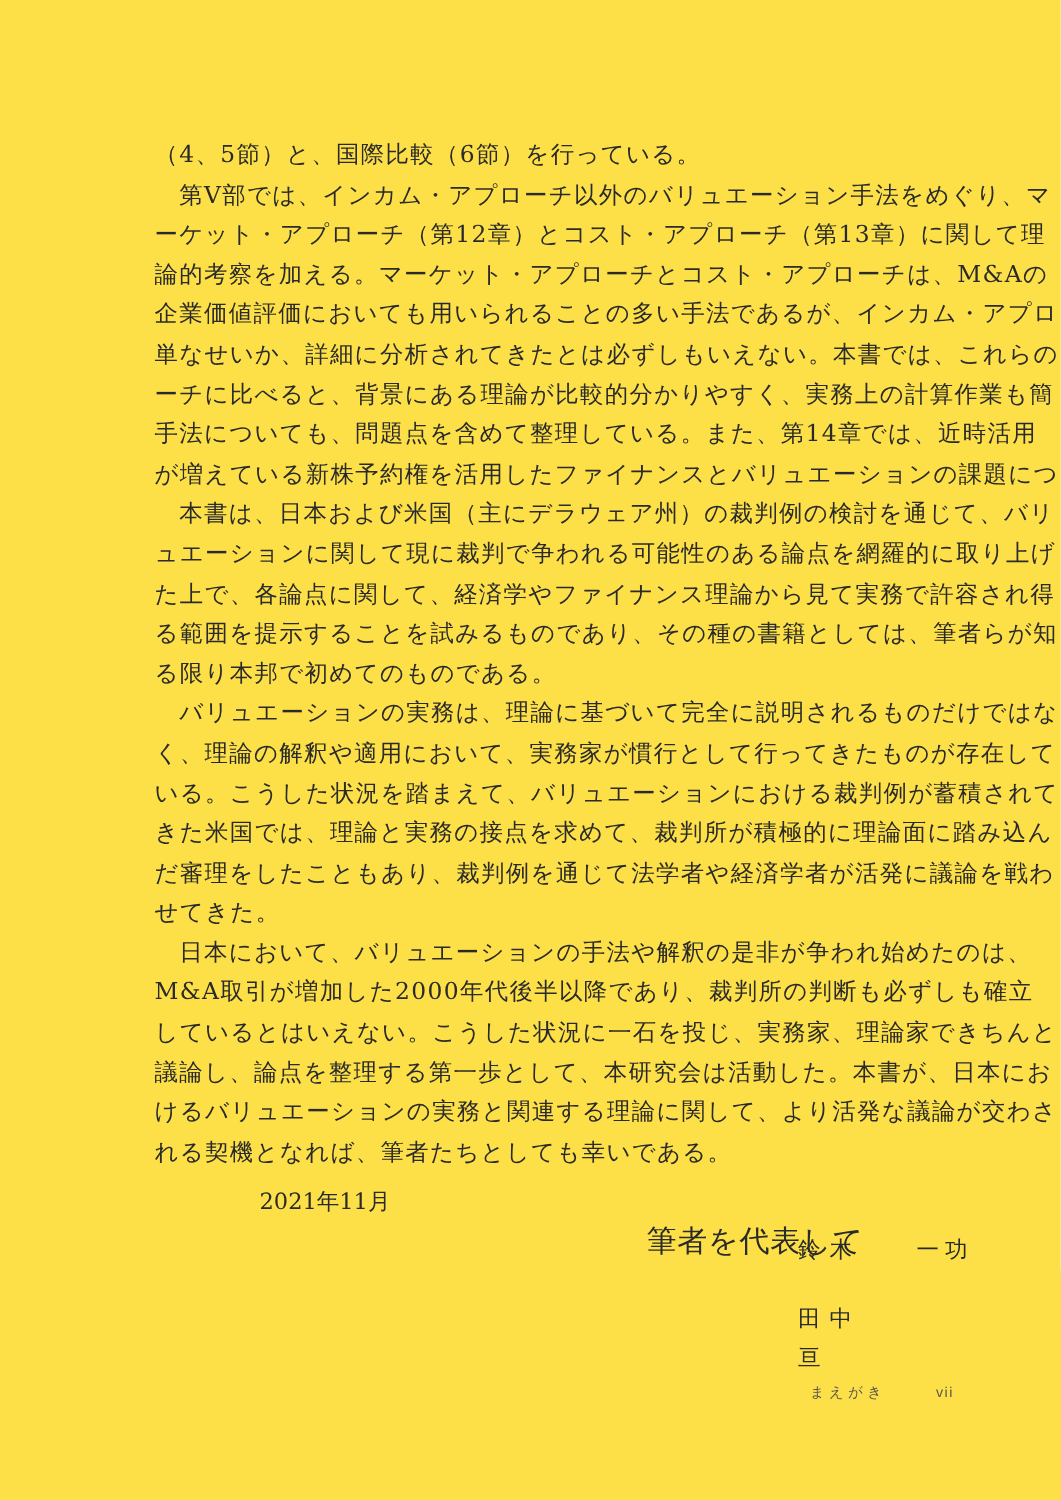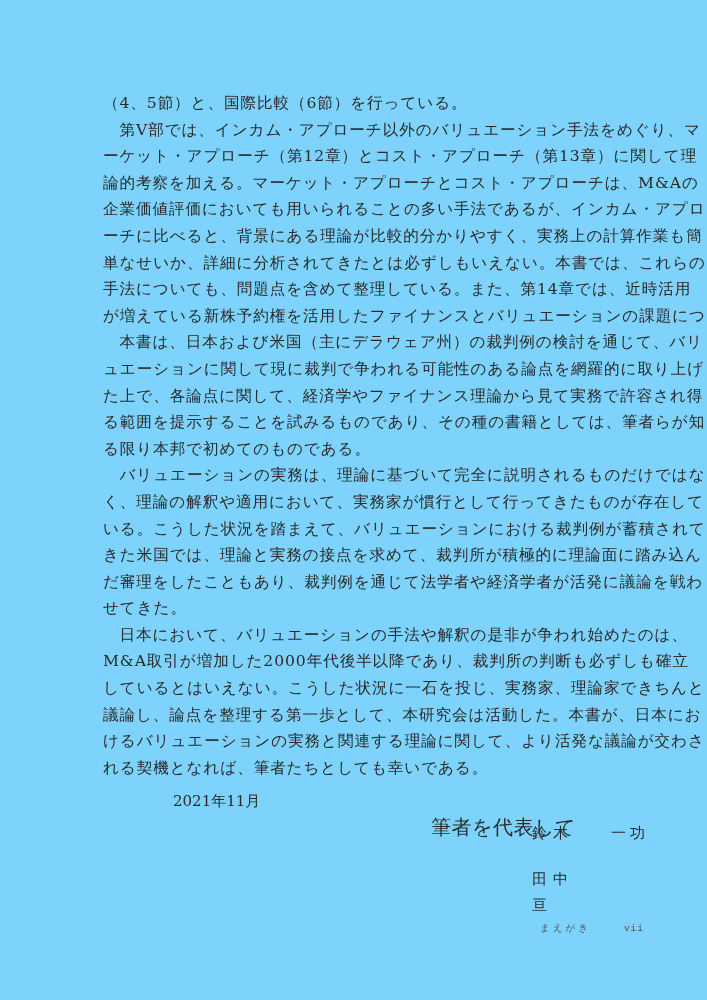--- a/index.html
+++ b/index.html
@@ -13,21 +13,21 @@
     position: relative;
     overflow: hidden;
     font-family: "DejaVu Serif", "Liberation Serif", serif;
     color: #2a2a2a;
   }
   .page {
     position: absolute;
     left: 0; top: 0;
     width: 707px;
     height: 1000px;
-    background: #7dd3fc;
+    background: #fde047;
   }
   .body-text {
     position: absolute;
     left: 103px;
     top: 90px;
     width: 516px;
   }
   .line {
     height: 26.6px;
     line-height: 26.6px;
@@ -72,34 +72,34 @@
   .sign-name.n2 { top: 866px; flex-direction: column; }
   .footer {
     position: absolute;
     top: 922px;
     left: 540px;
     font-size: 9.5px;
     color: #555;
     white-space: nowrap;
   }
   .footer .section { letter-spacing: 3px; text-align: right; }
-  .footer .pageno { margin-left: 30px; font-family: Liberation Mono, monospace; letter-spacing: 1px; }
+  .footer .pageno { margin-left: 30px; font-family: Liberation Sans, sans-serif; letter-spacing: 1px; }
 </style>
 </head>
 <body>
 
 <div class="page">
   <div class="body-text">
     <div class="line justify" style="text-align:left;text-align-last:left;">（4、5節）と、国際比較（6節）を行っている。</div>
     <div class="line justify">　第Ⅴ部では、インカム・アプローチ以外のバリュエーション手法をめぐり、マ</div>
     <div class="line justify">ーケット・アプローチ（第12章）とコスト・アプローチ（第13章）に関して理</div>
     <div class="line justify">論的考察を加える。マーケット・アプローチとコスト・アプローチは、M&amp;Aの</div>
     <div class="line justify">企業価値評価においても用いられることの多い手法であるが、インカム・アプロ</div>
+    <div class="line justify">単なせいか、詳細に分析されてきたとは必ずしもいえない。本書では、これらの</div>
     <div class="line justify">ーチに比べると、背景にある理論が比較的分かりやすく、実務上の計算作業も簡</div>
-    <div class="line justify">単なせいか、詳細に分析されてきたとは必ずしもいえない。本書では、これらの</div>
     <div class="line justify">手法についても、問題点を含めて整理している。また、第14章では、近時活用</div>
     <div class="line justify">が増えている新株予約権を活用したファイナンスとバリュエーションの課題につ</div>
     <div class="line justify">　本書は、日本および米国（主にデラウェア州）の裁判例の検討を通じて、バリ</div>
     <div class="line justify">ュエーションに関して現に裁判で争われる可能性のある論点を網羅的に取り上げ</div>
     <div class="line justify">た上で、各論点に関して、経済学やファイナンス理論から見て実務で許容され得</div>
     <div class="line justify">る範囲を提示することを試みるものであり、その種の書籍としては、筆者らが知</div>
     <div class="line">る限り本邦で初めてのものである。</div>
     <div class="line justify">　バリュエーションの実務は、理論に基づいて完全に説明されるものだけではな</div>
     <div class="line justify">く、理論の解釈や適用において、実務家が慣行として行ってきたものが存在して</div>
     <div class="line justify">いる。こうした状況を踏まえて、バリュエーションにおける裁判例が蓄積されて</div>

